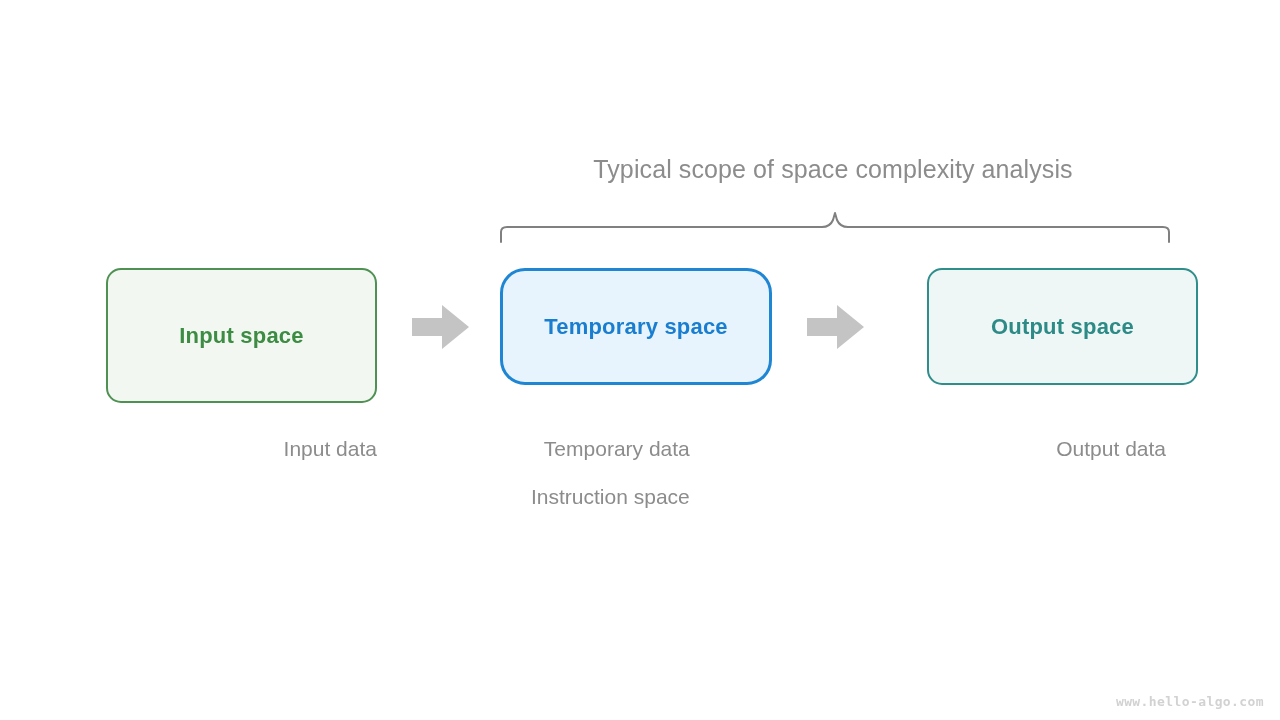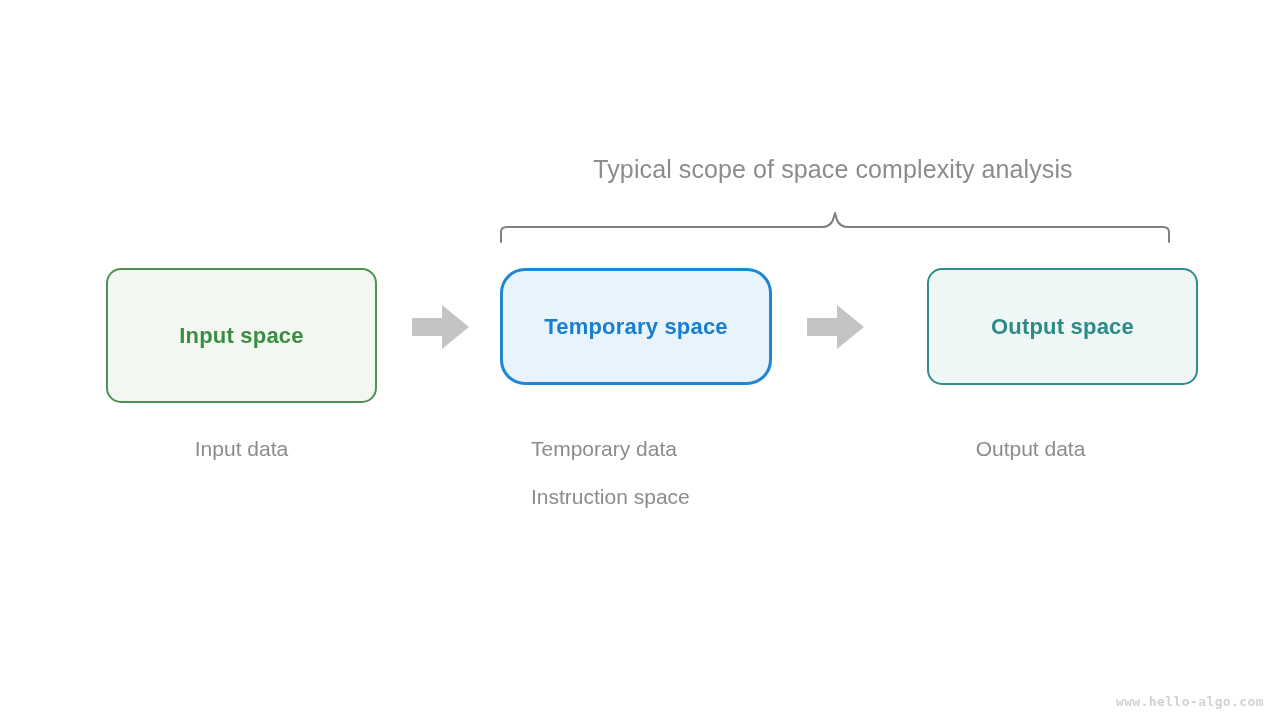--- a/index.html
+++ b/index.html
@@ -114,21 +114,21 @@
     left: 531px;
     top: 425px;
     text-align: left;
   }
   .cap-output {
     left: 895px;
     top: 425px;
     width: 271px;
     text-align: center;
   }
-  .cap-line { display: block; }
+  .cap-line { display: block; text-align: right; }
 
   
   .watermark {
     position: absolute;
     right: 16px;
     bottom: 11px;
     font-family: "DejaVu Sans Mono", "Liberation Mono", monospace;
     font-size: 13px;
     color: #d2d2d2;
     letter-spacing: 0.4px;

